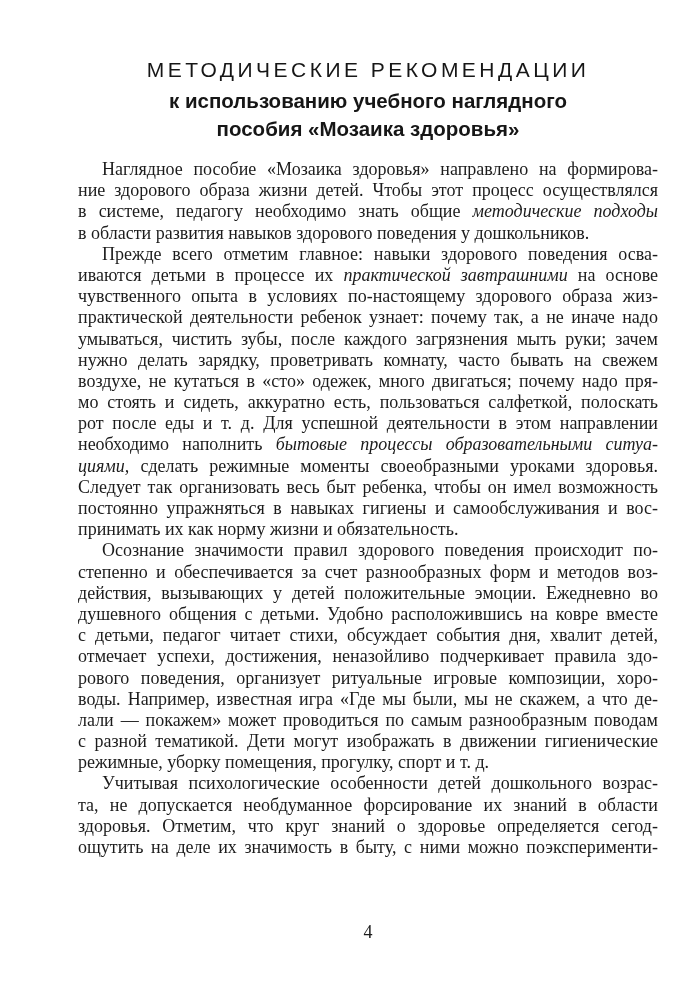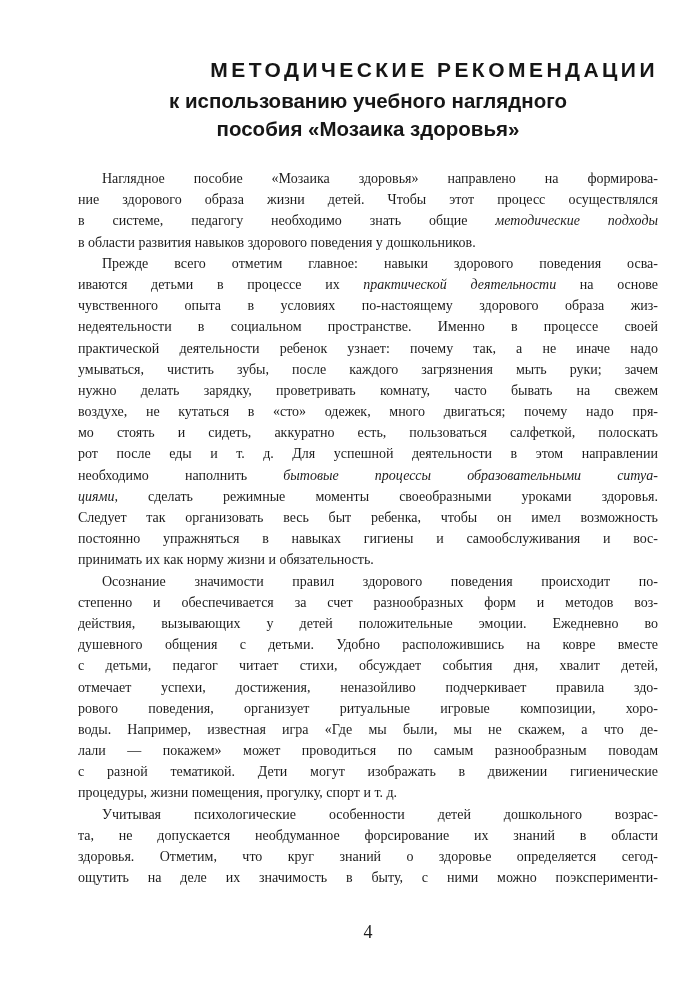--- a/index.html
+++ b/index.html
@@ -21,36 +21,35 @@
     width: 580px;
   }
   .title-block {
     margin-top: 57px;
     text-align: center;
     font-family: "Liberation Sans", "DejaVu Sans", sans-serif;
     color: #161616;
   }
   .title-caps {
     font-size: 21px;
-    font-weight: 700;
+    font-weight: 400;
     letter-spacing: 0.165em;
     line-height: 26px;
     white-space: nowrap;
-    text-align: right;
   }
   .title-bold {
     font-size: 20.5px;
     font-weight: 700;
     line-height: 27.5px;
   }
   .title-bold.first { margin-top: 4px; }
   .body-text {
-    margin-top: 26px;
+    margin-top: 17px;
     font-family: "Liberation Serif", "DejaVu Serif", serif;
-    font-size: 14px;
+    font-size: 18px;
     color: #1c1c1c;
   }
   .line {
     line-height: 21.2px;
     height: 21.2px;
     text-align: justify;
     text-align-last: justify;
     white-space: nowrap;
   }
   .line.no-fill {
@@ -82,23 +81,22 @@
     </div>
     <div class="body-text">
         <div>
           <div class="line indent"><span>Наглядное пособие «Мозаика здоровья» направлено на формирова-</span></div>
           <div class="line"><span>ние здорового образа жизни детей. Чтобы этот процесс осуществлялся</span></div>
           <div class="line"><span>в системе, педагогу необходимо знать общие </span><em>методические подходы</em></div>
           <div class="line no-fill"><span>в области развития навыков здорового поведения у дошкольников.</span></div>
         </div>
         <div>
           <div class="line indent"><span>Прежде всего отметим главное: навыки здорового поведения осва-</span></div>
-          <div class="line"><span>иваются детьми в процессе их </span><em>практической деятельности</em><span> на основе</span></div>
+          <div class="line"><span>иваются детьми в процессе их </span><em>практической завтрашними</em><span> на основе</span></div>
           <div class="line"><span>чувственного опыта в условиях по-настоящему здорового образа жиз-</span></div>
-          <div class="line"><span>недеятельности в социальном пространстве. Именно в процессе своей</span></div>
           <div class="line"><span>практической деятельности ребенок узнает: почему так, а не иначе надо</span></div>
           <div class="line"><span>умываться, чистить зубы, после каждого загрязнения мыть руки; зачем</span></div>
           <div class="line"><span>нужно делать зарядку, проветривать комнату, часто бывать на свежем</span></div>
           <div class="line"><span>воздухе, не кутаться в «сто» одежек, много двигаться; почему надо пря-</span></div>
           <div class="line"><span>мо стоять и сидеть, аккуратно есть, пользоваться салфеткой, полоскать</span></div>
           <div class="line"><span>рот после еды и т. д. Для успешной деятельности в этом направлении</span></div>
           <div class="line"><span>необходимо наполнить </span><em>бытовые процессы образовательными ситуа-</em></div>
           <div class="line"><em>циями,</em><span> сделать режимные моменты своеобразными уроками здоровья.</span></div>
           <div class="line"><span>Следует так организовать весь быт ребенка, чтобы он имел возможность</span></div>
           <div class="line"><span>постоянно упражняться в навыках гигиены и самообслуживания и вос-</span></div>
@@ -108,21 +106,21 @@
           <div class="line indent"><span>Осознание значимости правил здорового поведения происходит по-</span></div>
           <div class="line"><span>степенно и обеспечивается за счет разнообразных форм и методов воз-</span></div>
           <div class="line"><span>действия, вызывающих у детей положительные эмоции. Ежедневно во</span></div>
           <div class="line"><span>душевного общения с детьми. Удобно расположившись на ковре вместе</span></div>
           <div class="line"><span>с детьми, педагог читает стихи, обсуждает события дня, хвалит детей,</span></div>
           <div class="line"><span>отмечает успехи, достижения, неназойливо подчеркивает правила здо-</span></div>
           <div class="line"><span>рового поведения, организует ритуальные игровые композиции, хоро-</span></div>
           <div class="line"><span>воды. Например, известная игра «Где мы были, мы не скажем, а что де-</span></div>
           <div class="line"><span>лали — покажем» может проводиться по самым разнообразным поводам</span></div>
           <div class="line"><span>с разной тематикой. Дети могут изображать в движении гигиенические</span></div>
-          <div class="line no-fill"><span>процедуры, жизни помещения, прогулку, спорт и т. д.</span></div>
+          <div class="line no-fill"><span>режимные, уборку помещения, прогулку, спорт и т. д.</span></div>
         </div>
         <div>
           <div class="line indent"><span>Учитывая психологические особенности детей дошкольного возрас-</span></div>
           <div class="line"><span>та, не допускается необдуманное форсирование их знаний в области</span></div>
           <div class="line"><span>здоровья. Отметим, что круг знаний о здоровье определяется сегод-</span></div>
           <div class="line"><span>ощутить на деле их значимость в быту, с ними можно поэксперименти-</span></div>
         </div>
       </div>
   </div>
   <div class="footer">

